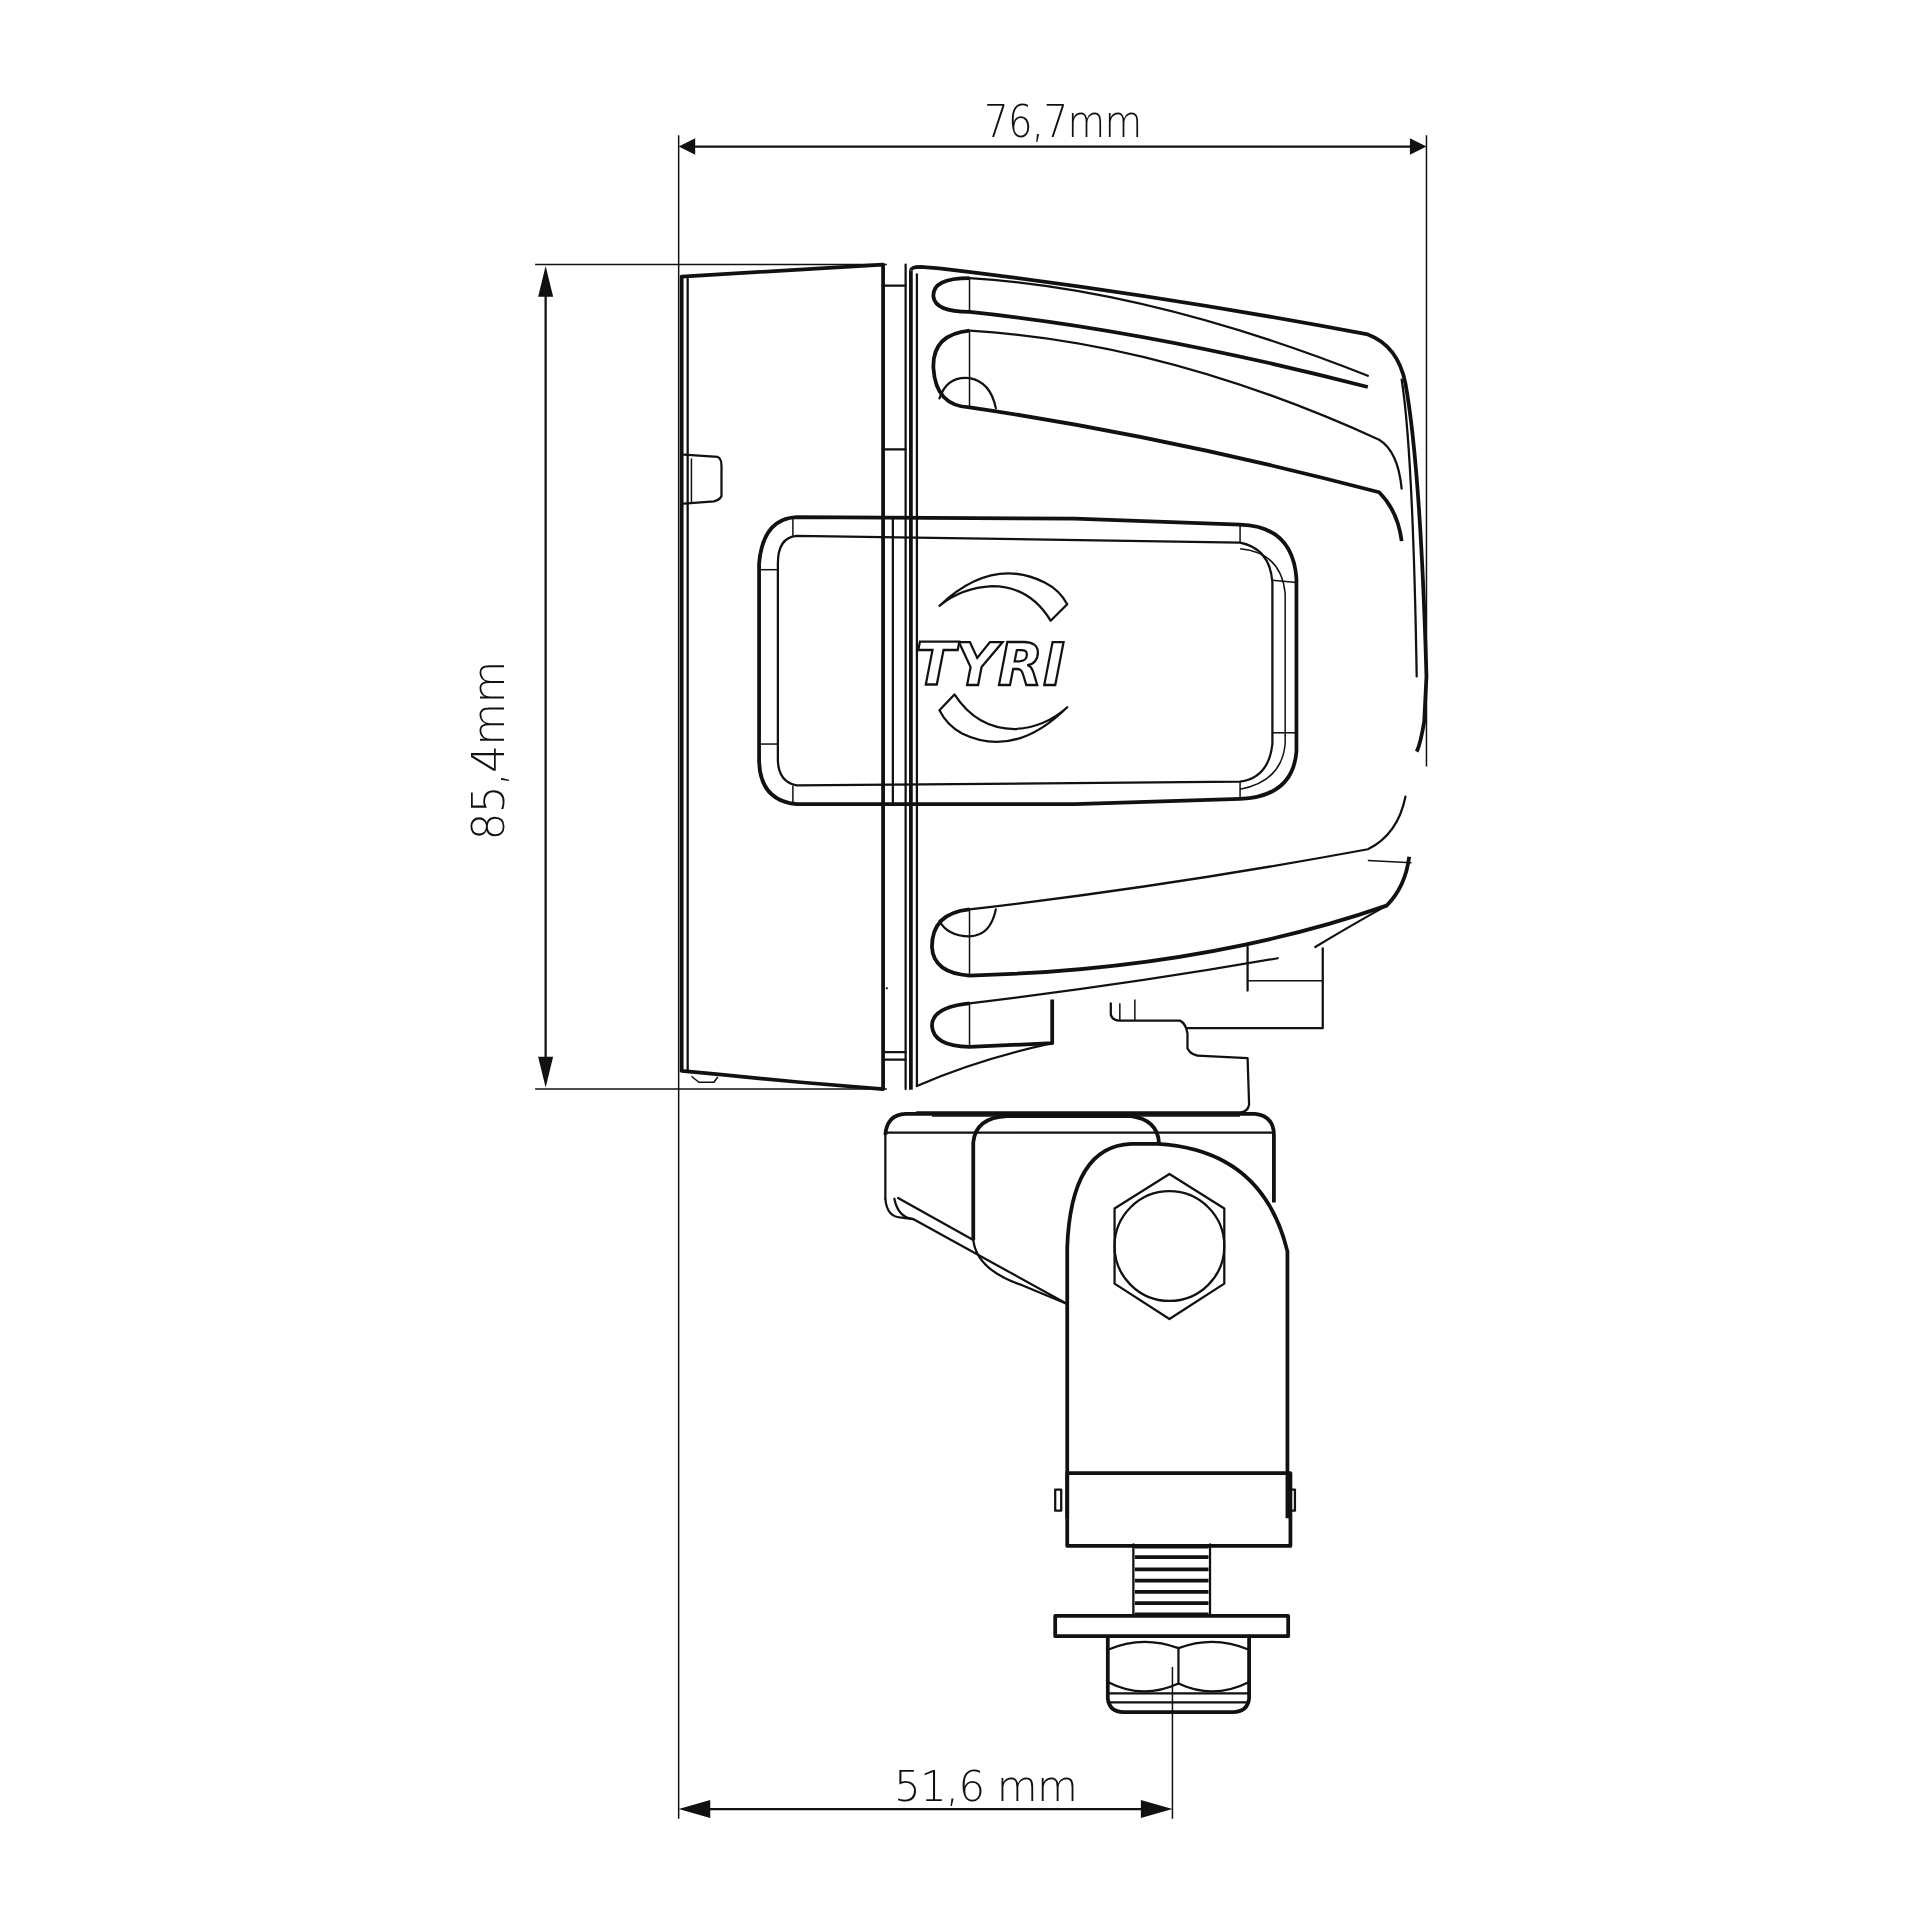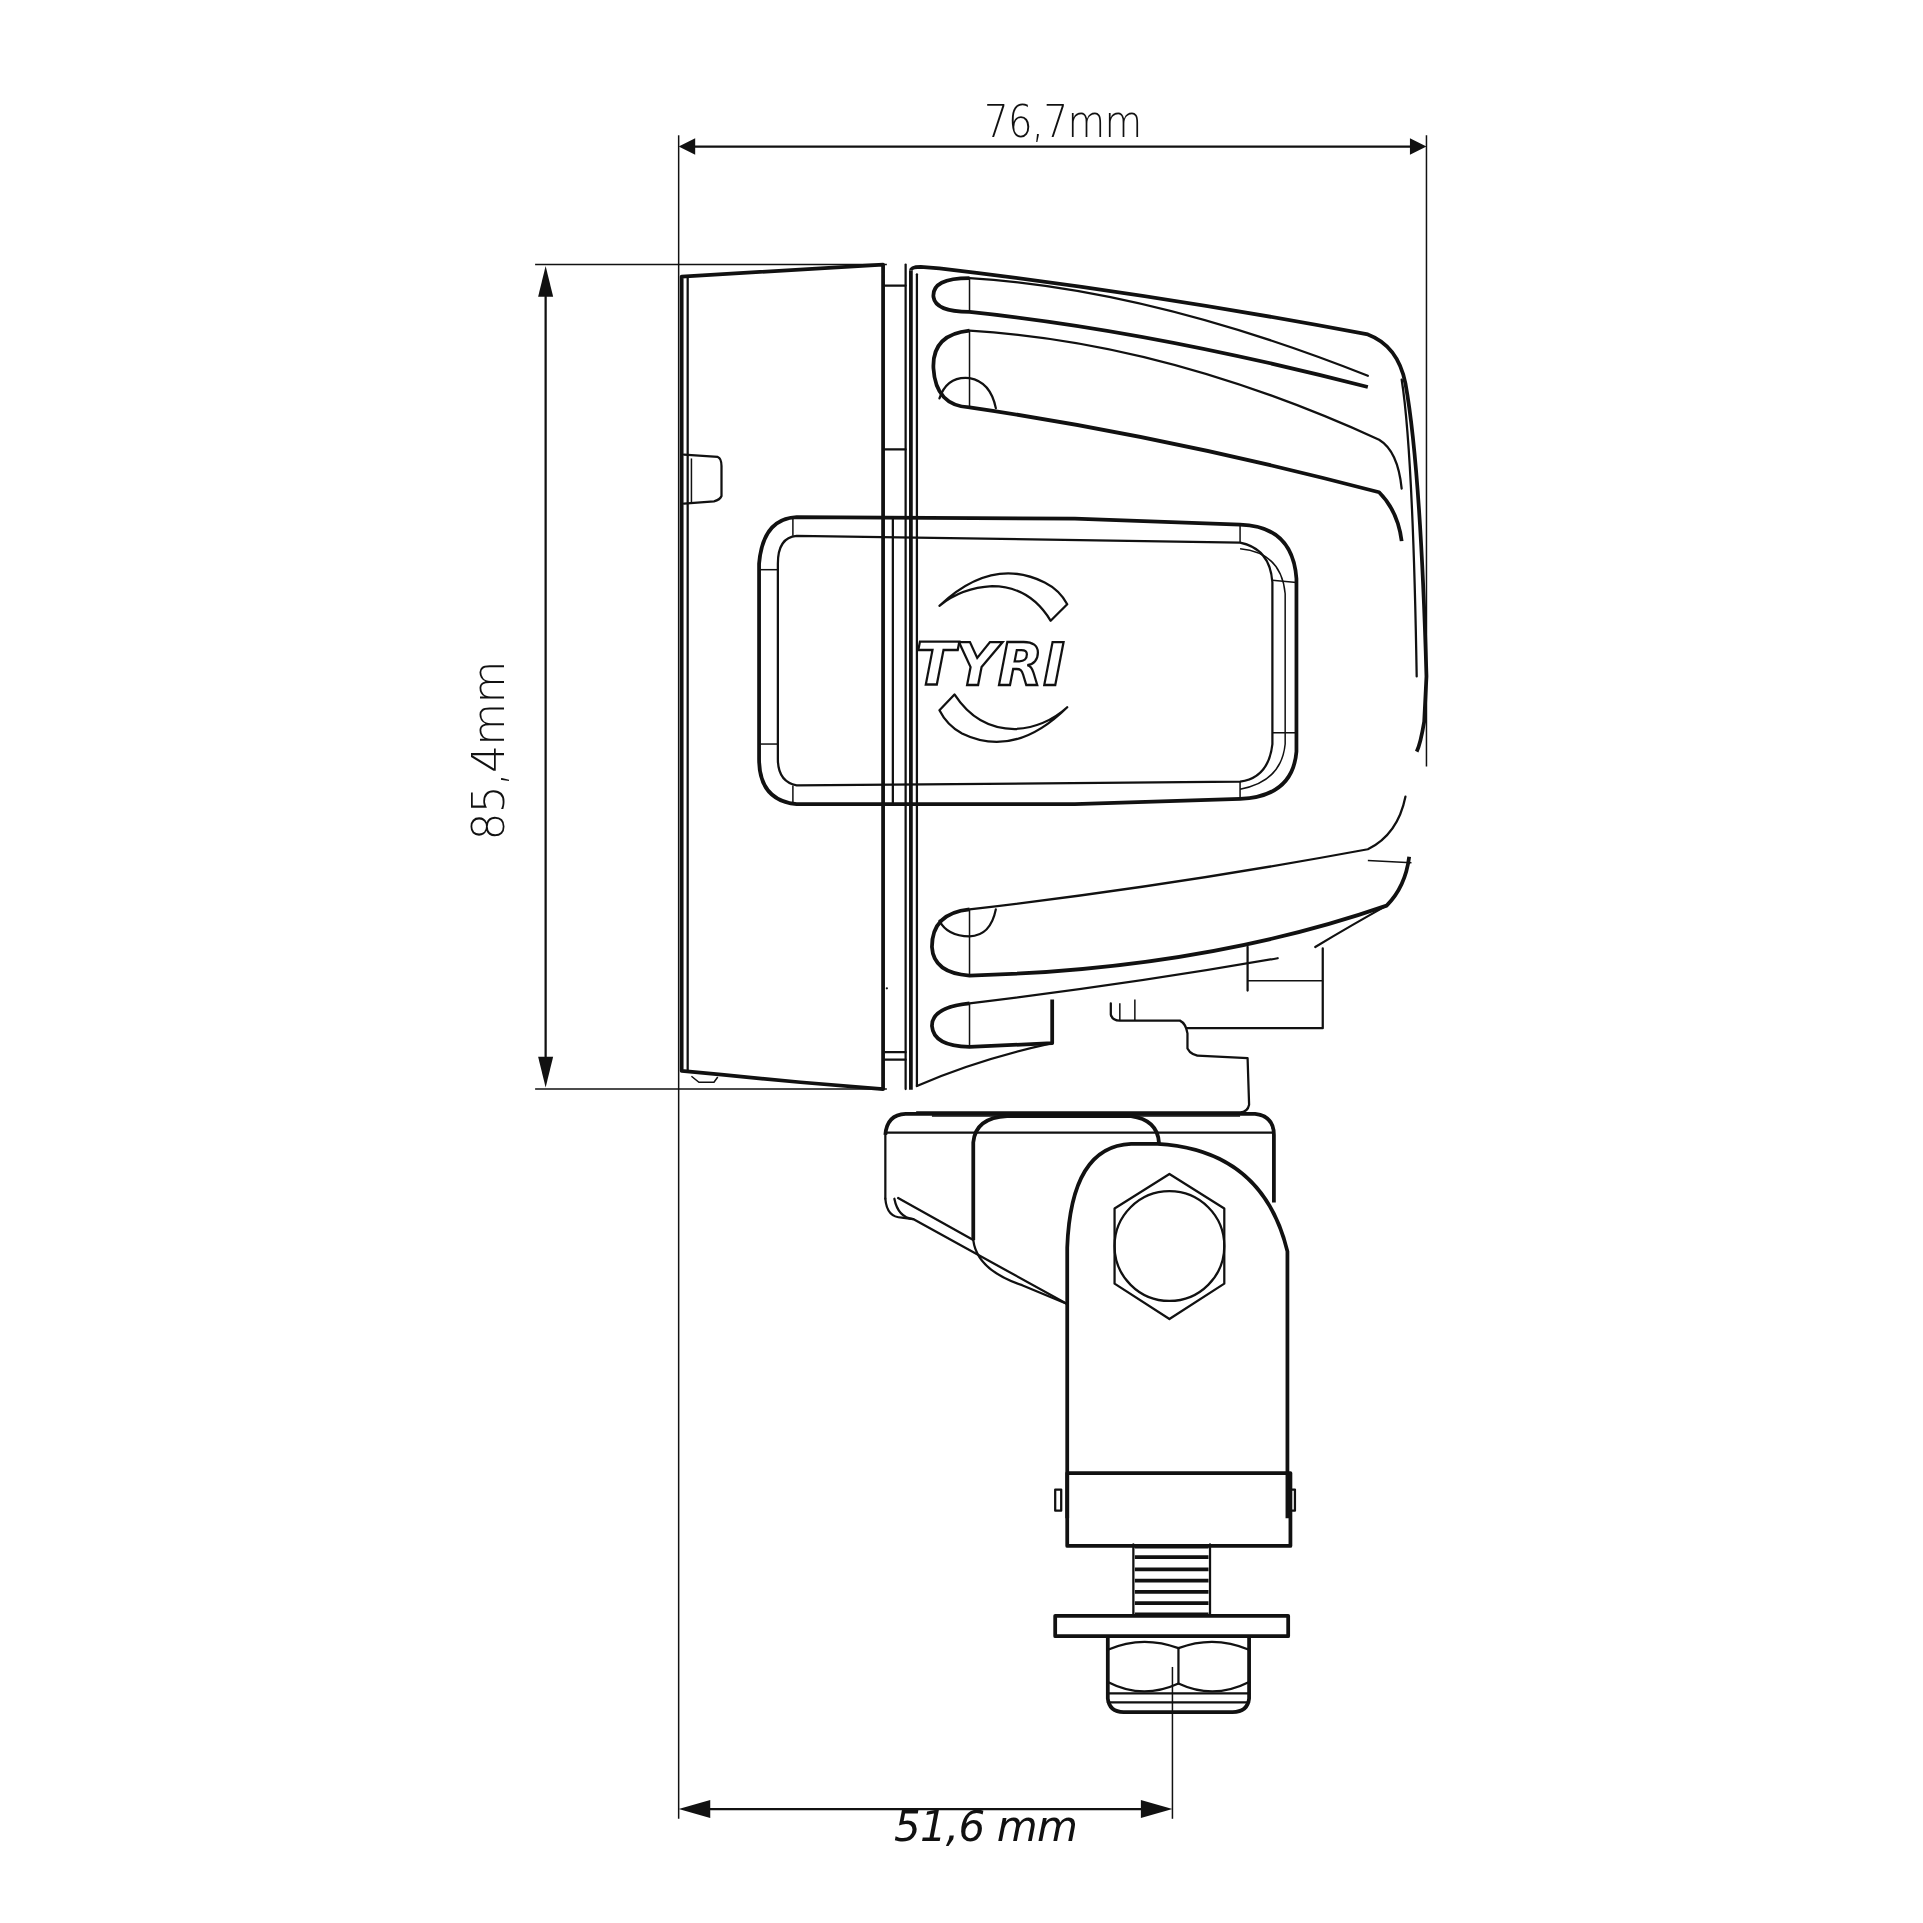--- a/index.html
+++ b/index.html
@@ -1,21 +1,21 @@
 <!DOCTYPE html>
 <html style="font-size:12px"><head>
 <meta charset="utf-8">
 <style>
   html, body { margin: 0; padding: 0; background: #ffffff; }
   body { width: 1924px; height: 1924px; position: relative; overflow: hidden; font-family: "DejaVu Sans", sans-serif; }
   #drawing { position: absolute; left: 0; top: 0; width: 1924px; height: 1924px; }
   .dim-label { position: absolute; color: #111; font-family: "DejaVu Sans", sans-serif; font-weight: 300; white-space: nowrap; letter-spacing: -0.8px; }
   #label-width { left: 984px; top: 96px; font-size: 44px; transform: scaleX(0.88); transform-origin: left top; }
   #label-height { left: 488px; top: 751px; font-size: 44px; transform: translate(-50%, -50%) rotate(-90deg); }
-  #label-bottom { left: 894px; top: 1802px; font-size: 42px; font-style: italic; }
+  #label-bottom { left: 894px; top: 1762px; font-size: 42px; }
   svg .l { fill: none; stroke: #111; stroke-width: 3; stroke-linejoin: round; stroke-linecap: round; }
   svg .t { fill: none; stroke: #111; stroke-width: 2; }
   svg .th { fill: none; stroke: #111; stroke-width: 5; stroke-linejoin: round; }
   svg .a { fill: #111; stroke: none; }
 </style>
 </head>
 <body>
 
 <svg id="drawing" viewBox="0 0 2560 2560" xmlns="http://www.w3.org/2000/svg">
 

